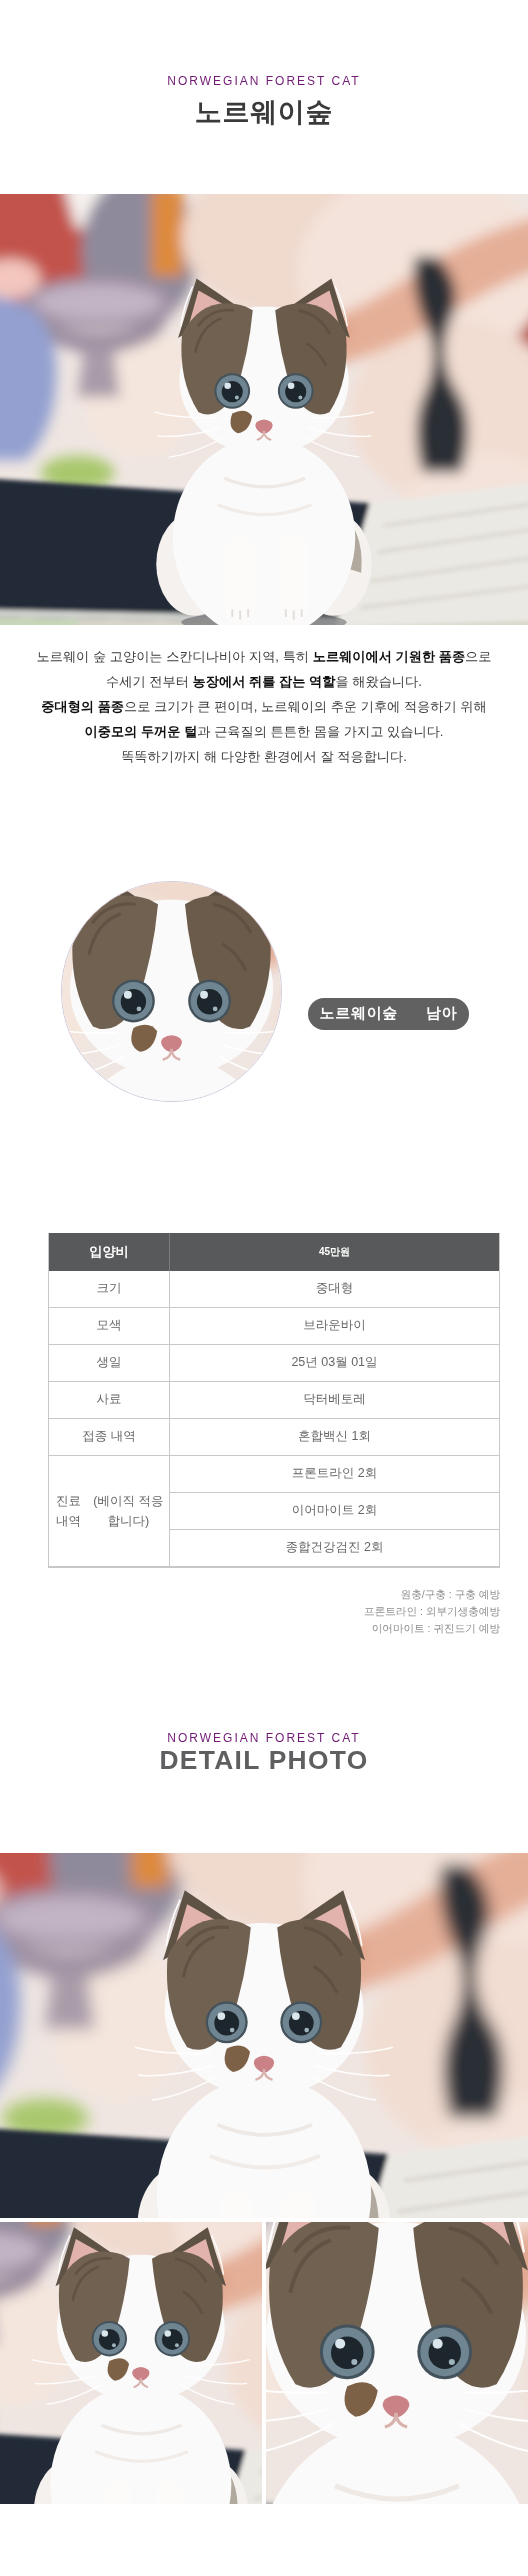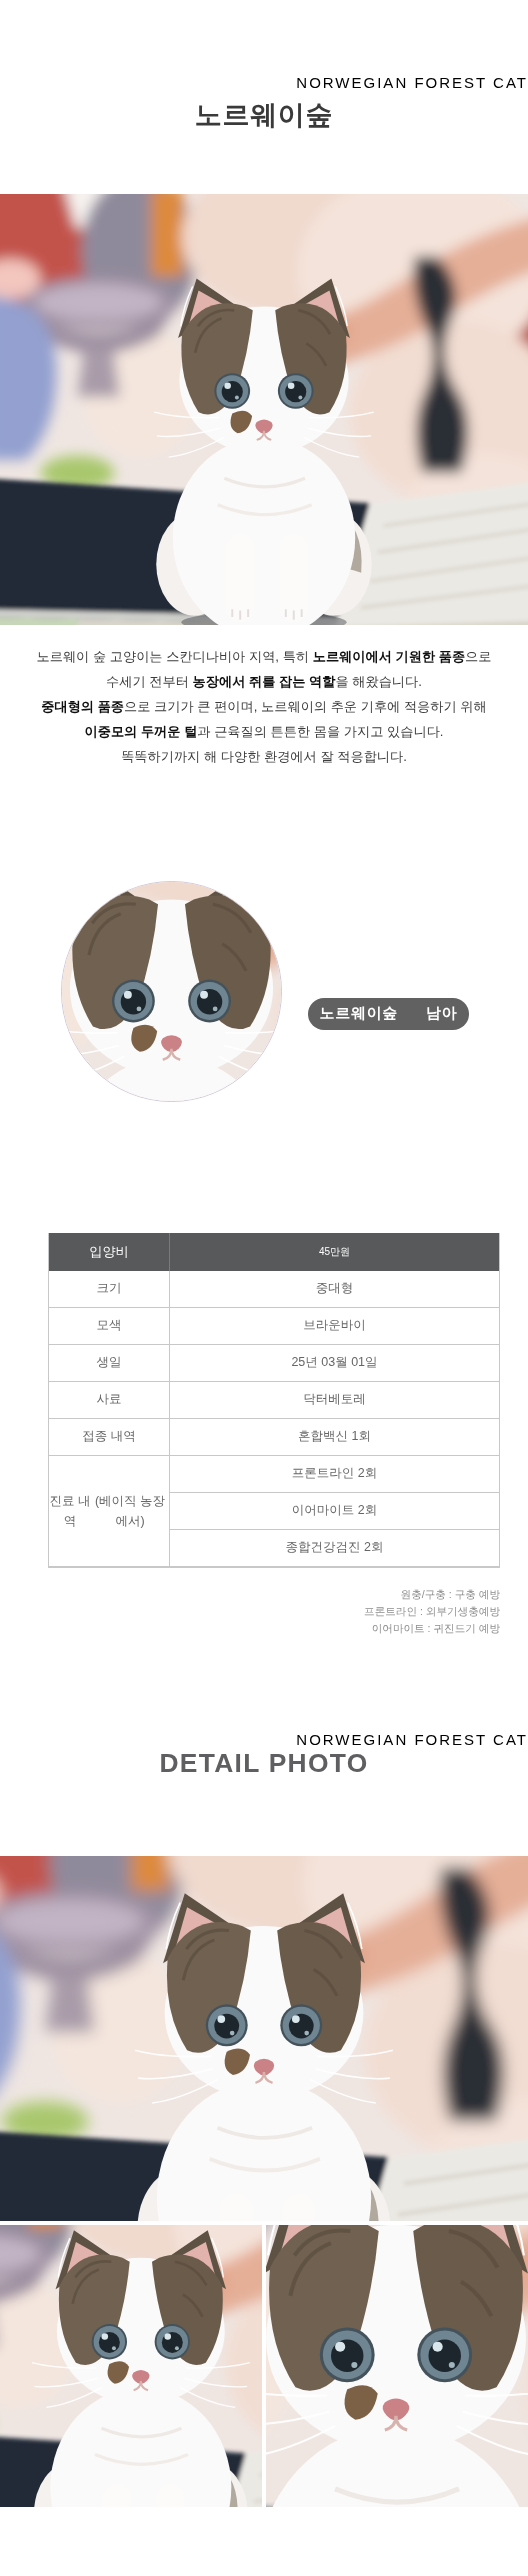--- a/index.html
+++ b/index.html
@@ -2,21 +2,21 @@
 <html style="font-size:10.6px"><head>
 <meta charset="utf-8">
 <style>
   html,body{margin:0;padding:0;background:#ffffff;}
   .page{width:528px;height:2576px;margin:0 auto;background:#fff;overflow:hidden;
         font-family:"Liberation Sans","DejaVu Sans",sans-serif;}
   .center{text-align:center;}
 
   
   .breed-header{height:194px;box-sizing:border-box;padding-top:74px;}
-  .eng-title{font-size:15px;letter-spacing:2px;color:#000000;font-weight:400;text-align:right;}
+  .eng-title{font-size:12px;letter-spacing:2px;color:#701a75;font-weight:400;}
   .kor-title{font-size:27px;font-weight:800;color:#3a3a3a;margin-top:6px;letter-spacing:0.7px;}
 
   
   .photo{display:block;background:#e9dfd8;}
   .photo-main{width:528px;height:431px;}
   .photo-detail{width:528px;height:365px;margin-top:77px;}
 
   
   .desc{margin-top:18.5px;font-size:13.2px;line-height:25px;color:#3b3b3b;}
   .desc .b{font-weight:700;color:#0f0f0f;}
@@ -31,21 +31,21 @@
   .badge span{color:#ffffff;font-size:15px;font-weight:700;letter-spacing:0.7px;}
 
   
   .info-table{margin:131px 0 0 48px;width:452px;display:grid;
               grid-template-columns:121px 1fr;box-sizing:border-box;
               border-left:0.7px solid #c8c8c8;border-right:0.7px solid #c8c8c8;border-bottom:0.7px solid #c8c8c8;
               font-size:12.5px;color:#666;}
   .info-table .cell{display:flex;align-items:center;justify-content:center;
                     border-bottom:0.7px solid #c8c8c8;height:37px;box-sizing:border-box;text-align:center;}
   .info-table .lab{border-right:0.7px solid #c8c8c8;}
-  .info-table .hcell{background:#58595b;color:#fff;font-weight:400;height:38px;border-bottom:none;}
+  .info-table .hcell{background:#58595b;color:#fff;font-weight:700;height:38px;border-bottom:none;}
   .info-table .hlab{border-right:0.7px solid #7a7b7d;font-size:13.2px;}
   .info-table .hval{font-size:10px;}
   .info-table .span4{grid-row:span 4;height:auto;flex-direction:row;line-height:20px;}
 
   
   .footnotes{margin-top:18.5px;margin-right:28px;text-align:right;
              font-size:10.6px;line-height:17px;color:#8d8d8d;}
 
   
   .detail-head{margin-top:94px;}
@@ -200,21 +200,21 @@
     <div class="cell">25년 03월 01일</div>
 
     <div class="cell lab">사료</div>
     <div class="cell">닥터베토레</div>
 
     <div class="cell lab">접종 내역</div>
     <div class="cell">혼합백신 1회</div>
 
     <div class="cell lab span4">
       <span>진료 내역</span>
-      <span>(베이직 농장에서)</span>
+      <span>(베이직 적응합니다)</span>
     </div>
     <div class="cell">프론트라인 2회</div>
     <div class="cell">이어마이트 2회</div>
     <div class="cell">종합건강검진 2회</div>
   </div>
 
   <div class="footnotes">
     <div>원충/구충 : 구충 예방</div>
     <div>프론트라인 : 외부기생충예방</div>
     <div>이어마이트 : 귀진드기 예방</div>

